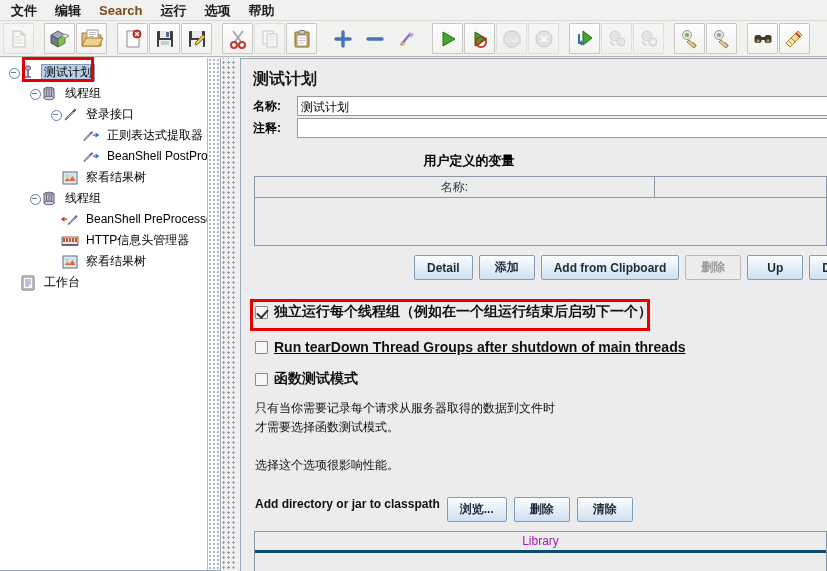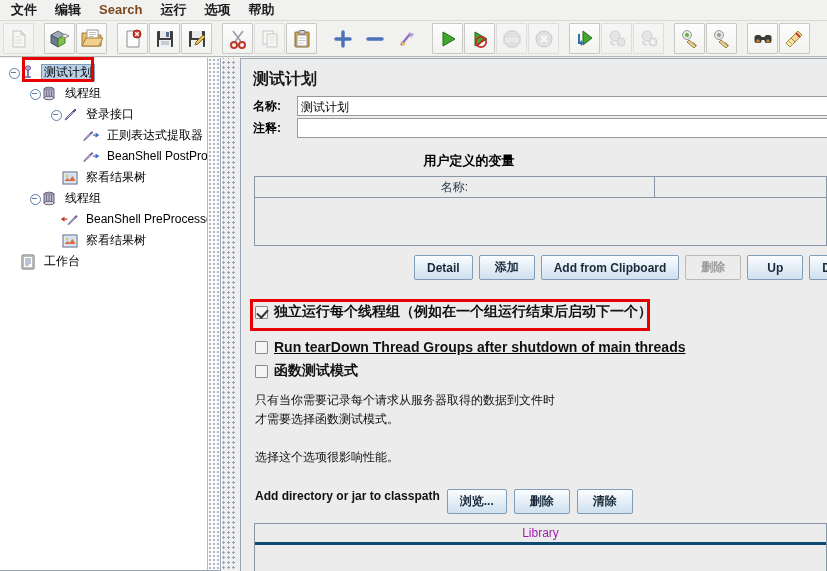--- a/index.html
+++ b/index.html
@@ -11,21 +11,21 @@
     font-family: "Liberation Sans", "DejaVu Sans", sans-serif;
     font-size: 12px;
     color: #000;
   }
   #app { position: relative; width: 827px; height: 571px; background:#f0f0f0; }
 
   
   .menubar {
     position: absolute; left:0; top:0; width: 827px; height: 21px;
     background: #f1f1f0;
-    display: flex; 
+    display: flex; align-items: center;
     padding-left: 2px;
     border-bottom: 1px solid #d9d9d6;
   }
   .menu-item {
     font-size: 13px; font-weight: bold; color:#1c1c1c;
     padding: 1px 9px; line-height: 17px; cursor: default;
     white-space: nowrap;
   }
   .menu-item.search { color: #7a4a1e; }
 
@@ -561,20 +561,37 @@
               <path d="M8 13l2-1 6-6-1-1-6 6z" fill="#cfc4e4" stroke="#6a5a92"></path>
               <path d="M15 5l2-2 1 1-2 2z" fill="#8f7ab8" stroke="#5a4a82"></path>
               <path d="M7 7H2M4 5L1 7l3 2" fill="none" stroke="#c0392b" stroke-width="1.4"></path>
             </svg>
           </span>
           <span class="label">BeanShell PreProcessor</span>
         </div>
         <div class="node" style="padding-left: 50px;">
           <div class="handle" style="visibility: hidden;"></div>
           <span class="node-icon">
+            <svg width="18" height="16" viewBox="0 0 18 16">
+              <rect x="1" y="4" width="16" height="8" fill="#efe4d8" stroke="#8a6a45"></rect>
+              <g fill="#c0553a">
+                <rect x="2" y="5" width="2" height="4"></rect>
+                <rect x="5" y="5" width="2" height="4"></rect>
+                <rect x="8" y="5" width="2" height="4"></rect>
+                <rect x="11" y="5" width="2" height="4"></rect>
+                <rect x="14" y="5" width="2" height="4"></rect>
+              </g>
+              <path d="M1 12h16" stroke="#5a4a88" stroke-width="1.6"></path>
+            </svg>
+          </span>
+          <span class="label">HTTP信息头管理器</span>
+        </div>
+        <div class="node" style="padding-left: 50px;">
+          <div class="handle" style="visibility: hidden;"></div>
+          <span class="node-icon">
             <svg width="16" height="16" viewBox="0 0 16 16">
               <rect x="1" y="2" width="14" height="12" fill="#e8eef6" stroke="#5a6a88"></rect>
               <rect x="2.5" y="3.5" width="11" height="9" fill="#cfe0ef"></rect>
               <path d="M2.5 11l3-3 2 2 3-4 3 5z" fill="#e06a3a"></path>
               <circle cx="5" cy="6" r="1.2" fill="#e8c54a"></circle>
             </svg>
           </span>
           <span class="label">察看结果树</span>
         </div>
         <div class="node" style="padding-left: 8px;">
@@ -632,21 +649,21 @@
     <div class="chk-row" style="height:22px;">
       <div class="chk checked"></div>
       <div class="chk-label">独立运行每个线程组（例如在一个组运行结束后启动下一个）</div>
     </div>
 
     <div class="chk-row" style="height:24px; margin-top:12px;text-decoration:underline;">
       <div class="chk"></div>
       <div class="chk-label">Run tearDown Thread Groups after shutdown of main threads</div>
     </div>
 
-    <div class="chk-row" style="height:24px; margin-top:0;">
+    <div class="chk-row" style="height:24px; margin-top:8px;">
       <div class="chk"></div>
       <div class="chk-label">函数测试模式</div>
     </div>
 
     <div style="height:8px;"></div>
     <div class="desc">只有当你需要记录每个请求从服务器取得的数据到文件时</div>
     <div class="desc">才需要选择函数测试模式。</div>
     <div class="desc" style="height:19px;"></div>
     <div class="desc">选择这个选项很影响性能。</div>
 

